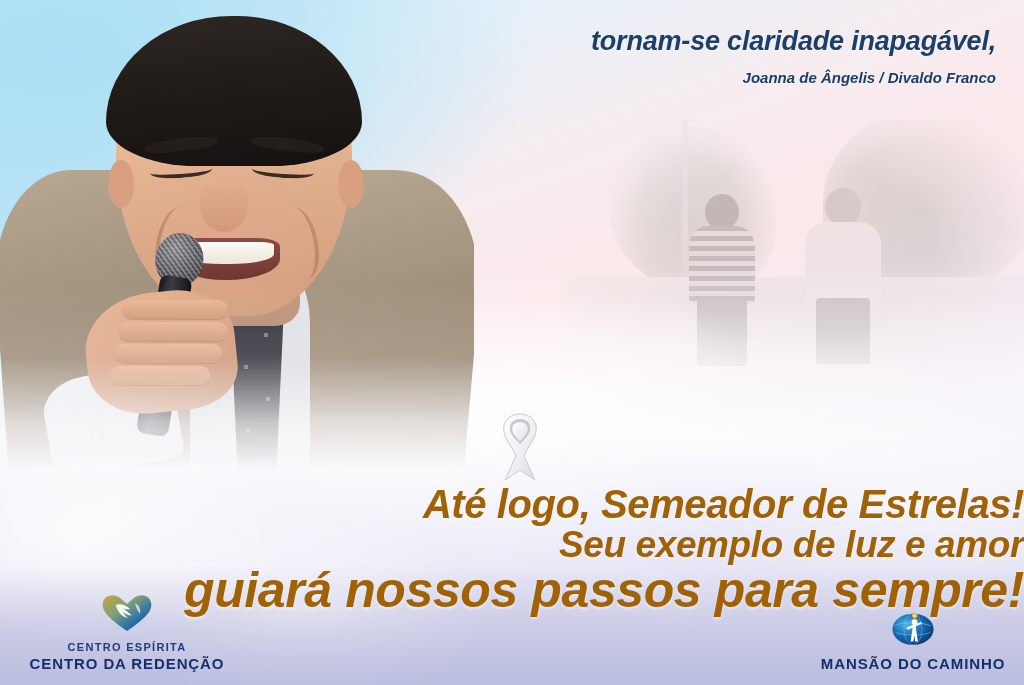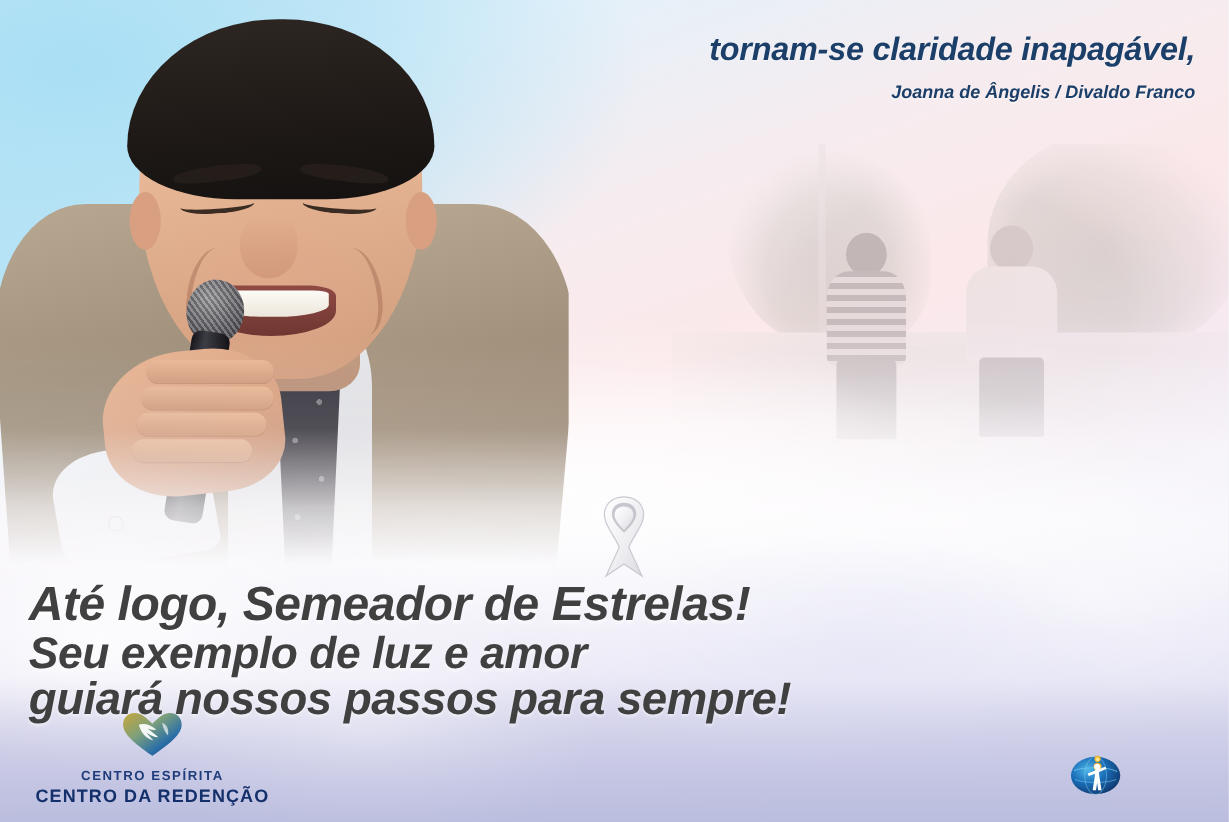--- a/index.html
+++ b/index.html
@@ -286,35 +286,34 @@
     width: 62px;
     height: 78px;
   }
 
   
   .message {
     position: absolute;
     left: 0;
     right: 0;
     top: 484px;
-    text-align: left;
-    color: #404040;
-    margin-left: 24px;
+    text-align: right;
+    color: #a16207;
   }
   .msg-line {
     font-weight: bold;
     font-style: italic;
     line-height: 1.04;
     letter-spacing: -0.4px;
     text-shadow: 0 2px 3px rgba(255,255,255,0.55);
     white-space: nowrap;
   }
   .msg-line.l1 { font-size: 40px; }
   .msg-line.l2 { font-size: 37px; }
-  .msg-line.l3 { font-size: 38px; }
+  .msg-line.l3 { font-size: 50px; }
 
   
   .logo-left {
     position: absolute;
     left: 12px;
     bottom: 12px;
     width: 230px;
     text-align: center;
   }
   .logo-right {
@@ -472,15 +471,16 @@
         <path d="M7 33 C17 37 39 37 49 33" stroke="#7fd0f2" stroke-width="1.2" fill="none" opacity="0.5"></path>
         <ellipse cx="28" cy="29" rx="11" ry="19" stroke="#7fd0f2" stroke-width="1.1" fill="none" opacity="0.45"></ellipse>
         <path d="M30 16 C27 16 25.5 18 26 20.5 C26.4 22.6 28 24 30 25.5 C32 24 33.6 22.6 34 20.5 C34.5 18 33 16 30 16 Z" fill="url(#fg)"></path>
         <circle cx="30" cy="12" r="3.2" fill="url(#fg)"></circle>
         <path d="M28 23 L31 23 L32 31 L34 44 L30.5 44 L29.6 36 L28.4 44 L25 44 L27 31 Z" fill="#ffffff"></path>
         <path d="M29.5 23 L20 27 L21 29.5 L30 26.5 Z" fill="#ffffff"></path>
         <path d="M30 23 L38 20 L38.8 22.4 L30.5 26 Z" fill="#ffffff"></path>
         <circle cx="29.6" cy="20.2" r="3.1" fill="#ffffff"></circle>
       </svg>
     </span>
+    <div class="logo-cap2">MANSÃO DO CAMINHO</div>
   </div>
 
 </div>
 
 </body></html>

